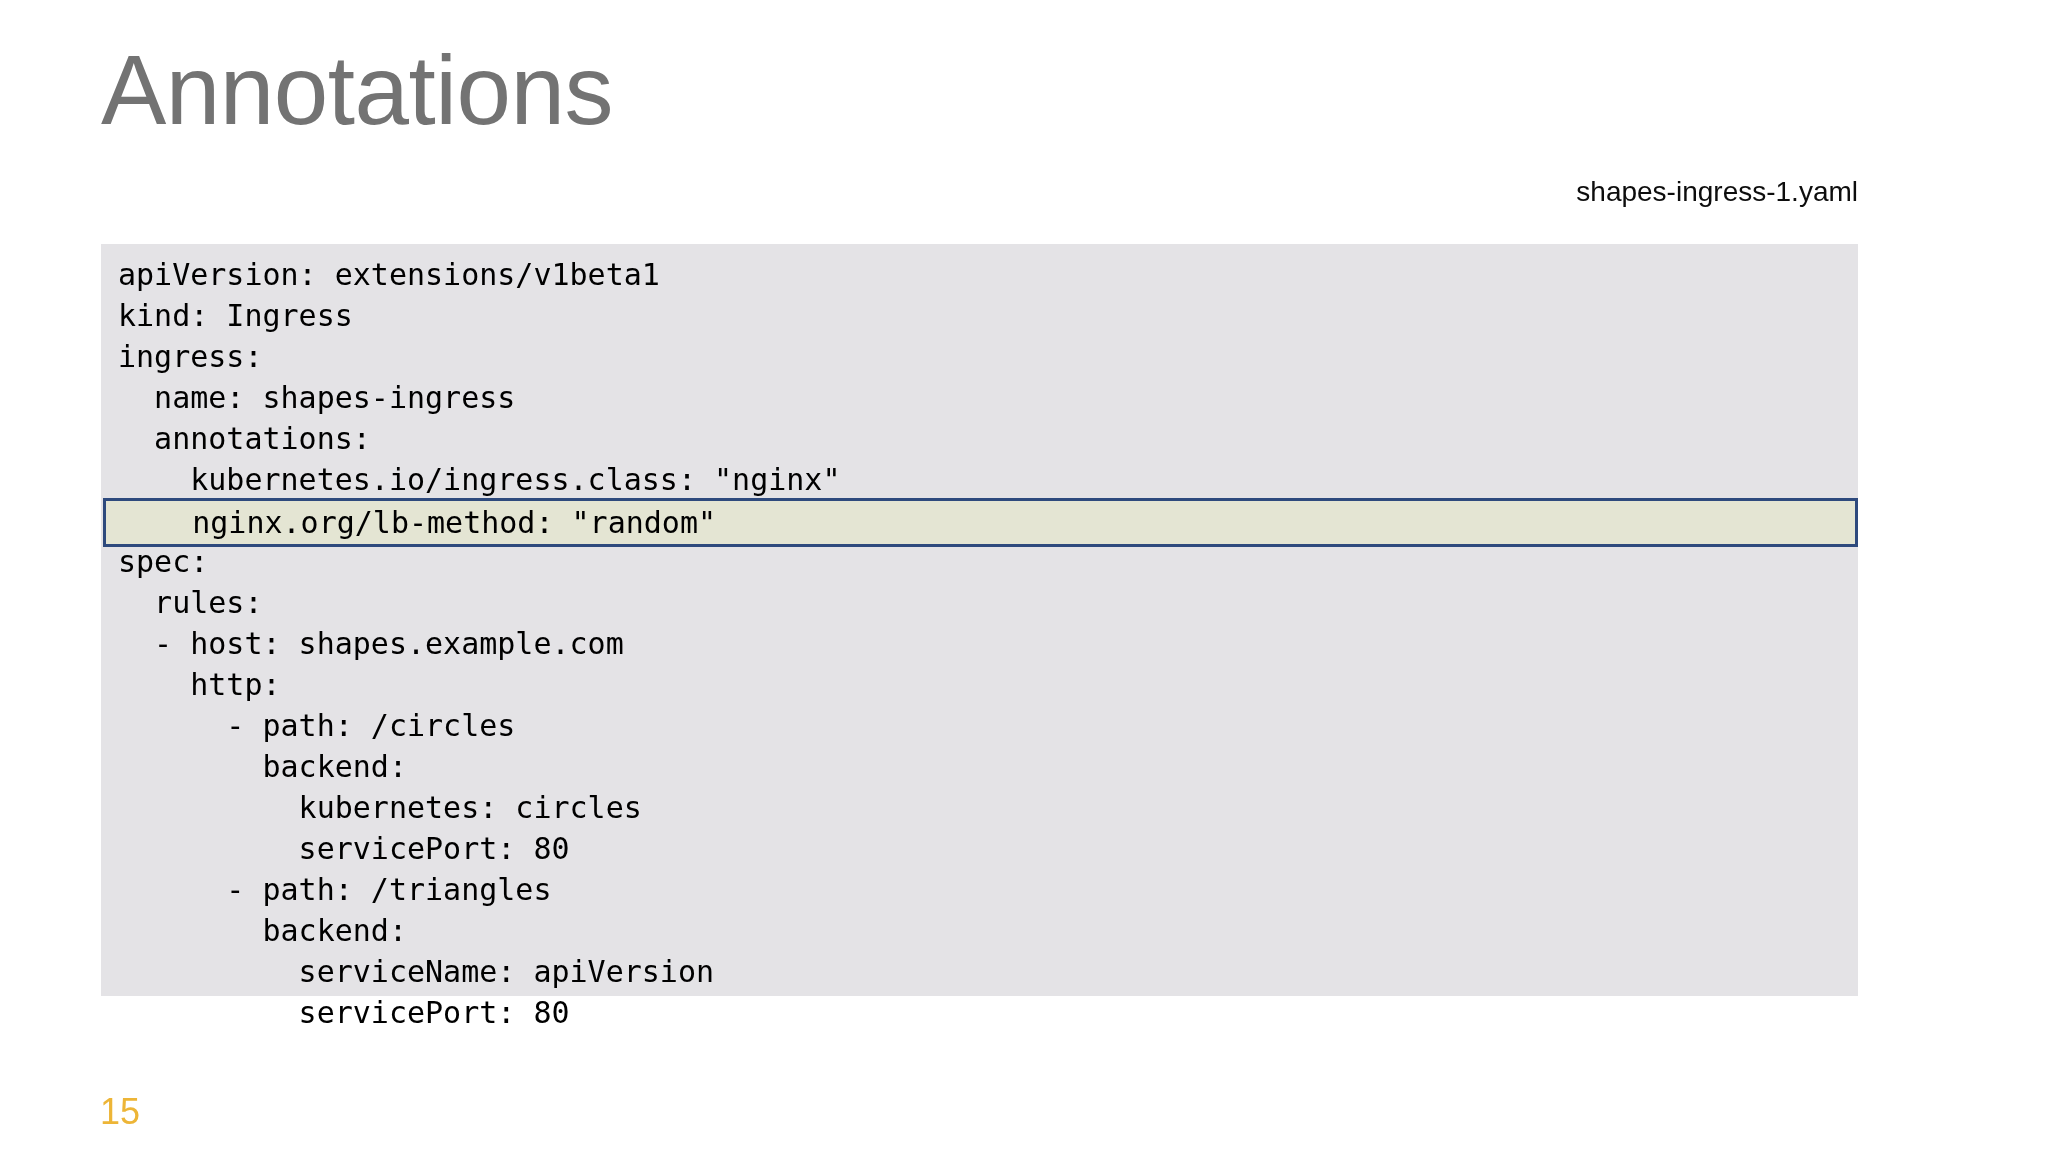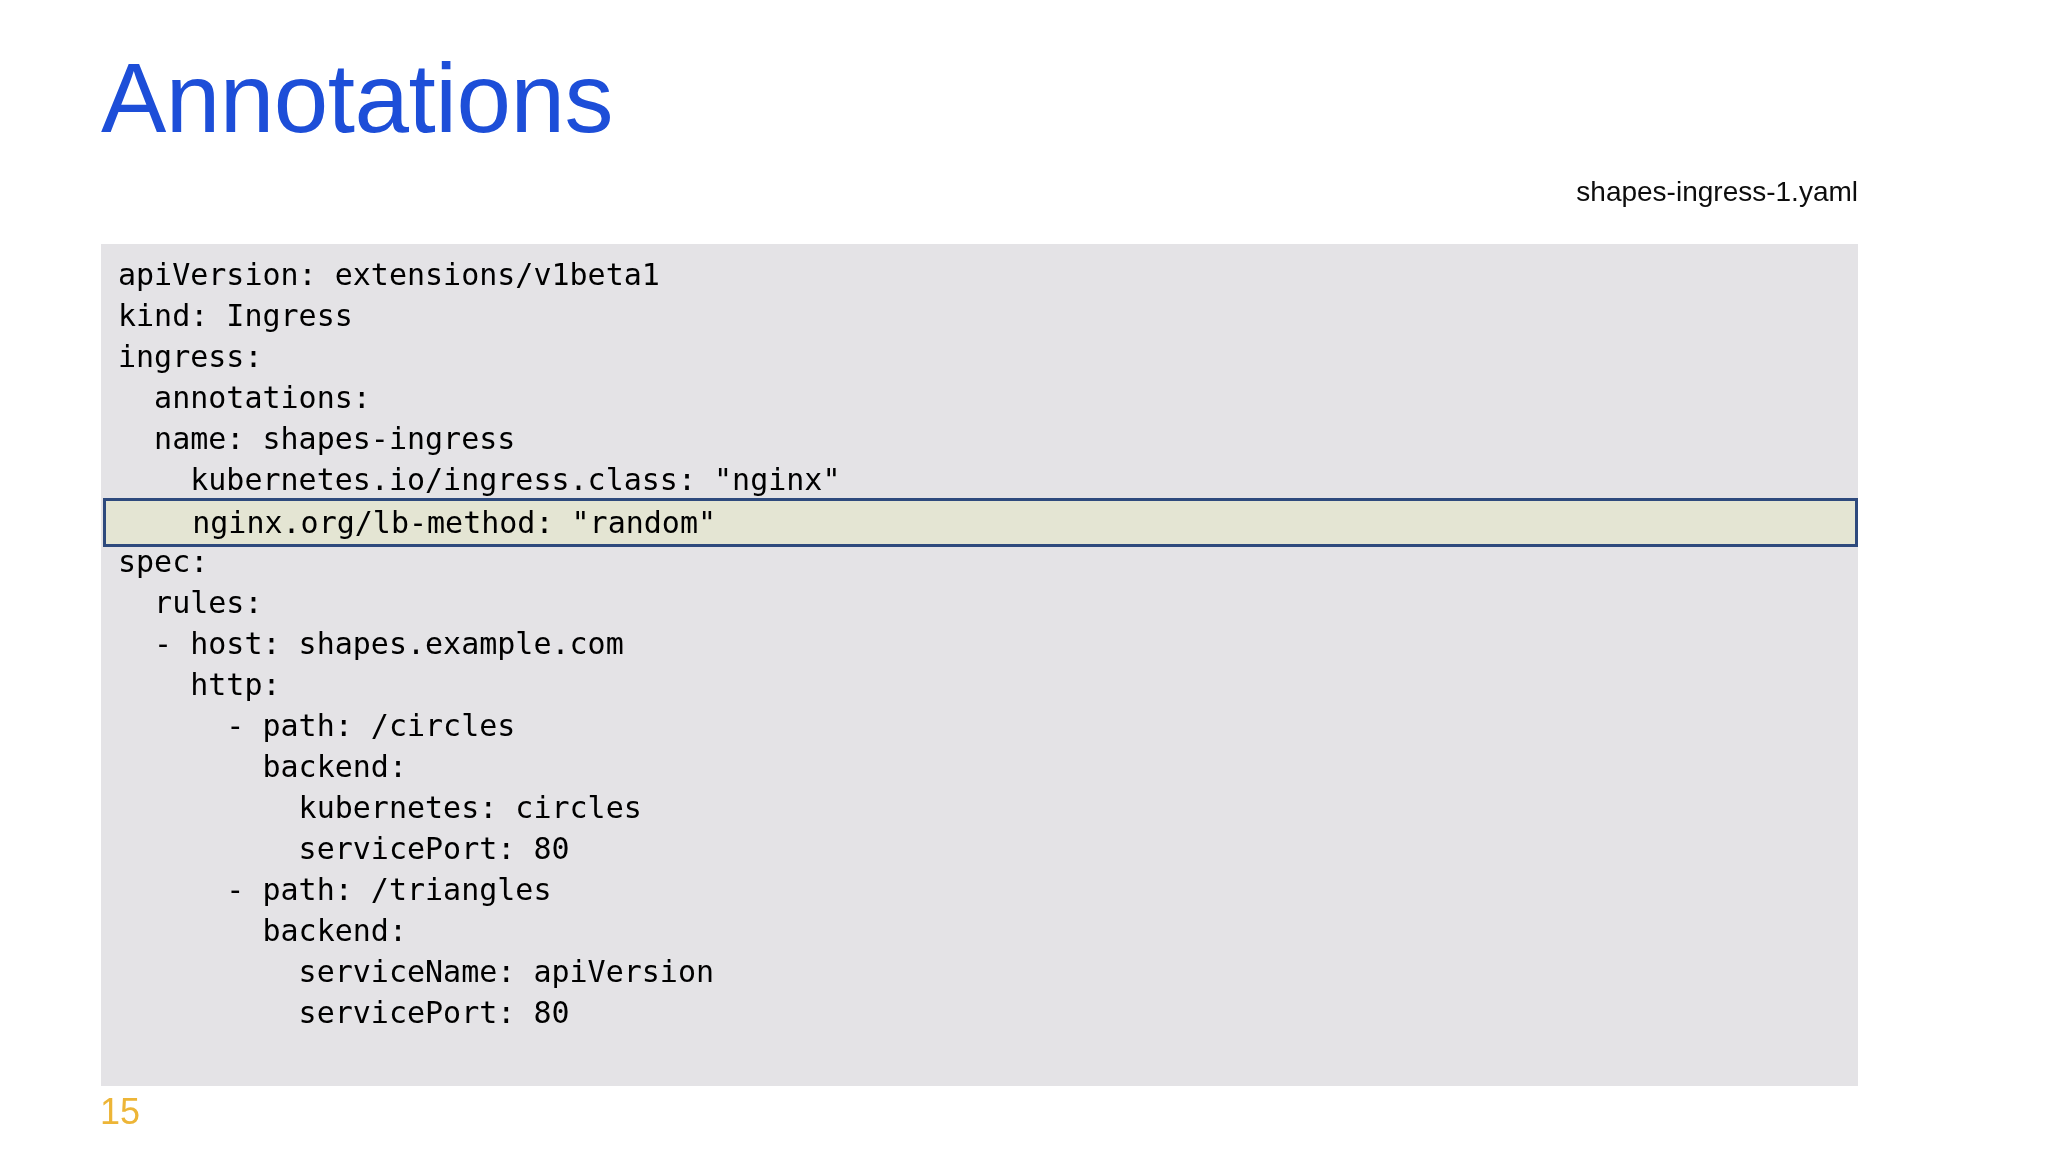--- a/index.html
+++ b/index.html
@@ -12,26 +12,26 @@
     height: 1152px;
     position: relative;
     overflow: hidden;
     font-family: "Liberation Sans", sans-serif;
   }
 
   
   #slide-title {
     position: absolute;
     left: 101px;
-    top: 44px;
+    top: 36px;
     font-family: "Liberation Sans", sans-serif;
     font-size: 98px;
     line-height: 1.12;
     font-weight: 400;
-    color: #1d4ed8;
+    color: #737373;
     letter-spacing: -0.5px;
     white-space: nowrap;
   }
 
   
   #file-caption {
     position: absolute;
     right: 190px;
     top: 175px;
     font-family: "Liberation Sans", sans-serif;
@@ -40,21 +40,21 @@
     color: #0d0d0d;
     white-space: nowrap;
   }
 
   
   #code-block {
     position: absolute;
     left: 101px;
     top: 244px;
     width: 1757px;
-    height: 842px;
+    height: 752px;
     background: #E4E3E6;
     box-sizing: border-box;
     padding: 10px 0 0 0;
   }
 
   .code-line {
     font-family: "DejaVu Sans Mono", "Liberation Mono", monospace;
     font-size: 30px;
     line-height: 41px;
     height: 41px;
@@ -96,22 +96,22 @@
 <body>
 
 <div id="slide-title">Annotations</div>
 
 <div id="file-caption">shapes-ingress-1.yaml</div>
 
 <div id="code-block">
   <div class="code-line">apiVersion: extensions/v1beta1</div>
   <div class="code-line">kind: Ingress</div>
   <div class="code-line">ingress:</div>
+  <div class="code-line">  name: shapes-ingress</div>
   <div class="code-line">  annotations:</div>
-  <div class="code-line">  name: shapes-ingress</div>
   <div class="code-line">    kubernetes.io/ingress.class: "nginx"</div>
   <div class="code-line"></div>
   <div class="code-line">spec:</div>
   <div class="code-line">  rules:</div>
   <div class="code-line">  - host: shapes.example.com</div>
   <div class="code-line">    http:</div>
   <div class="code-line">      - path: /circles</div>
   <div class="code-line">        backend:</div>
   <div class="code-line">          kubernetes: circles</div>
   <div class="code-line">          servicePort: 80</div>

